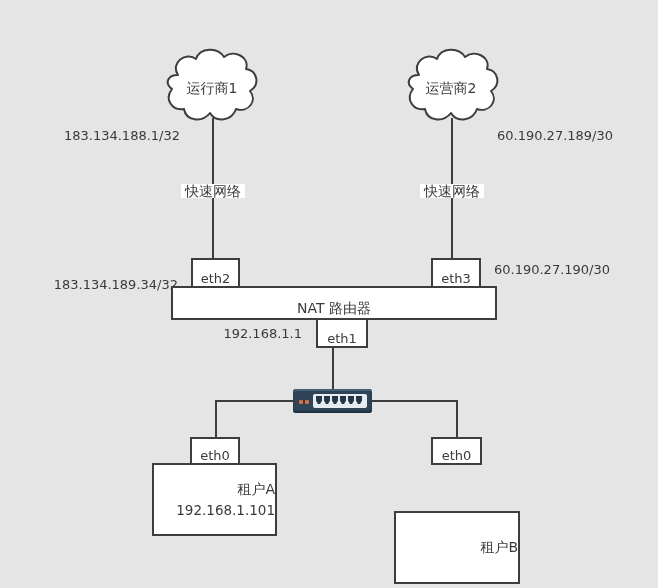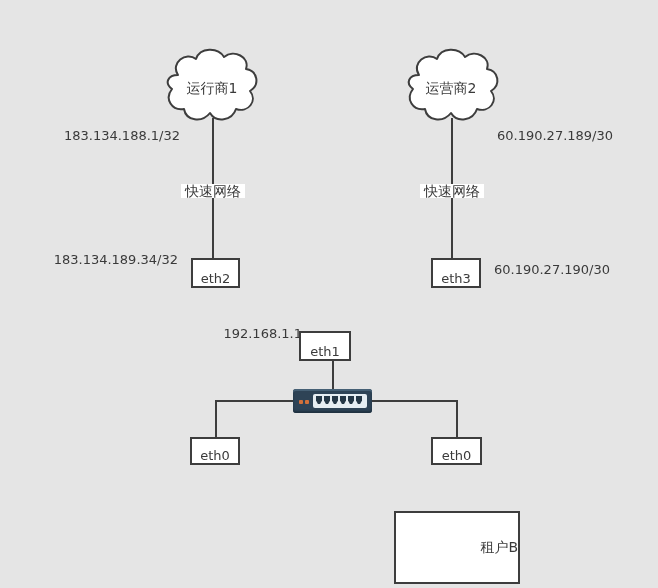--- a/index.html
+++ b/index.html
@@ -66,45 +66,52 @@
 
   <div class="lbl cn centerx linklbl" style="left:213px;top:184px;">快速网络</div>
   <div class="lbl cn centerx linklbl" style="left:452px;top:184px;">快速网络</div>
 
   <div class="box" style="left:191px;top:258px;width:49px;height:30px;">
     <span>eth2</span>
   </div>
   <div class="box" style="left:431px;top:258px;width:50px;height:30px;">
     <span>eth3</span>
   </div>
-  <div class="lbl" style="right:480px;top:253px;margin-left:24px;">183.134.189.34/32</div>
+  <div class="lbl" style="right:480px;top:278px;margin-left:24px;">183.134.189.34/32</div>
   <div class="lbl" style="left:494px;top:263px;">60.190.27.190/30</div>
 
+  <div class="box cn" style="left:171px;top:286px;width:326px;height:34px;">
+    <span>NAT 路由器</span>
+  </div>
 
-  <div class="box" style="left:299px;top:318px;width:52px;height:30px;margin-top:13px;">
+  <div class="box" style="left:316px;top:318px;width:52px;height:30px;">
     <span>eth1</span>
   </div>
   <div class="lbl" style="right:356px;top:327px;">192.168.1.1</div>
 
   <div class="switch">
     <div class="led l1"></div>
     <div class="led l2"></div>
     <div class="panel">
       <div class="port"></div>
       <div class="port"></div>
       <div class="port"></div>
       <div class="port"></div>
       <div class="port"></div>
       <div class="port"></div>
     </div>
   </div>
 
   <div class="box" style="left:190px;top:437px;width:50px;height:28px;">
     <span>eth0</span>
   </div>
+  <div class="box tenant" style="left:152px;top:463px;width:125px;height:73px;">
+    <span class="t-name">租户A</span>
+    <span class="t-ip">192.168.1.101</span>
+  </div>
 
   <div class="box" style="left:431px;top:437px;width:51px;height:28px;">
     <span>eth0</span>
   </div>
   <div class="box tenant" style="left:394px;top:463px;width:126px;height:73px;margin-top:48px;">
     <span class="t-name">租户B</span>
   </div>
 
 </div>
 

